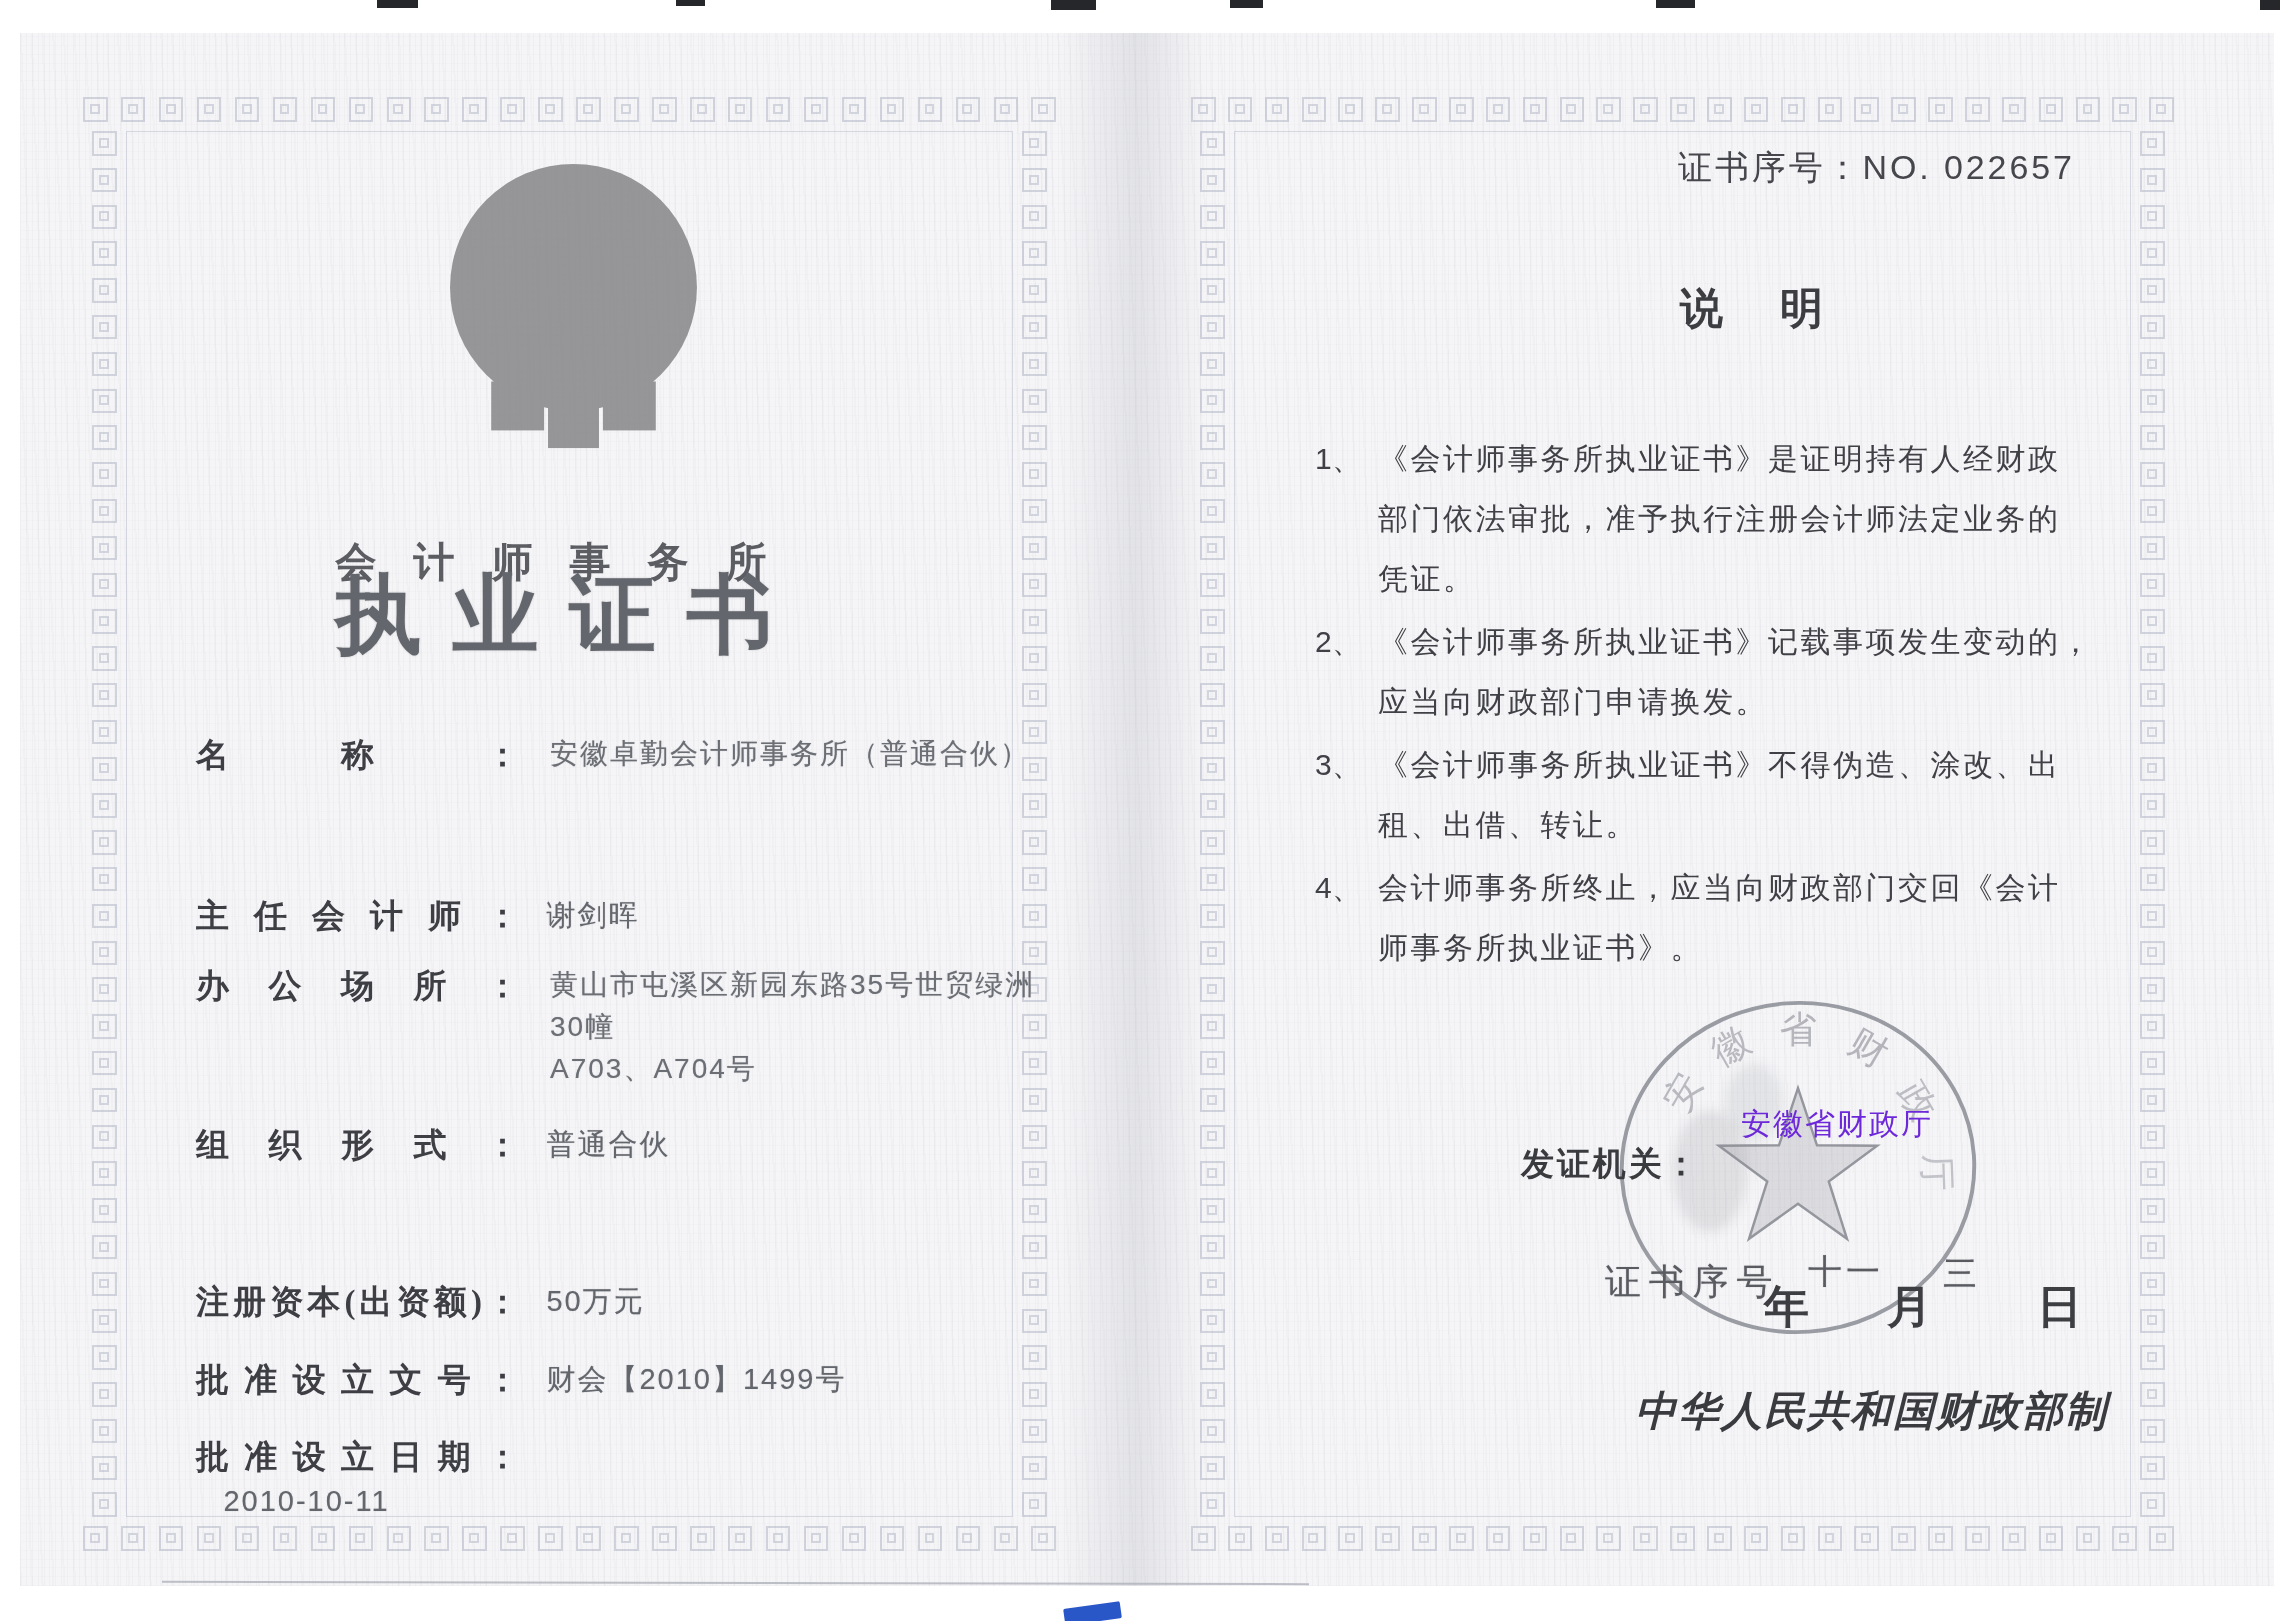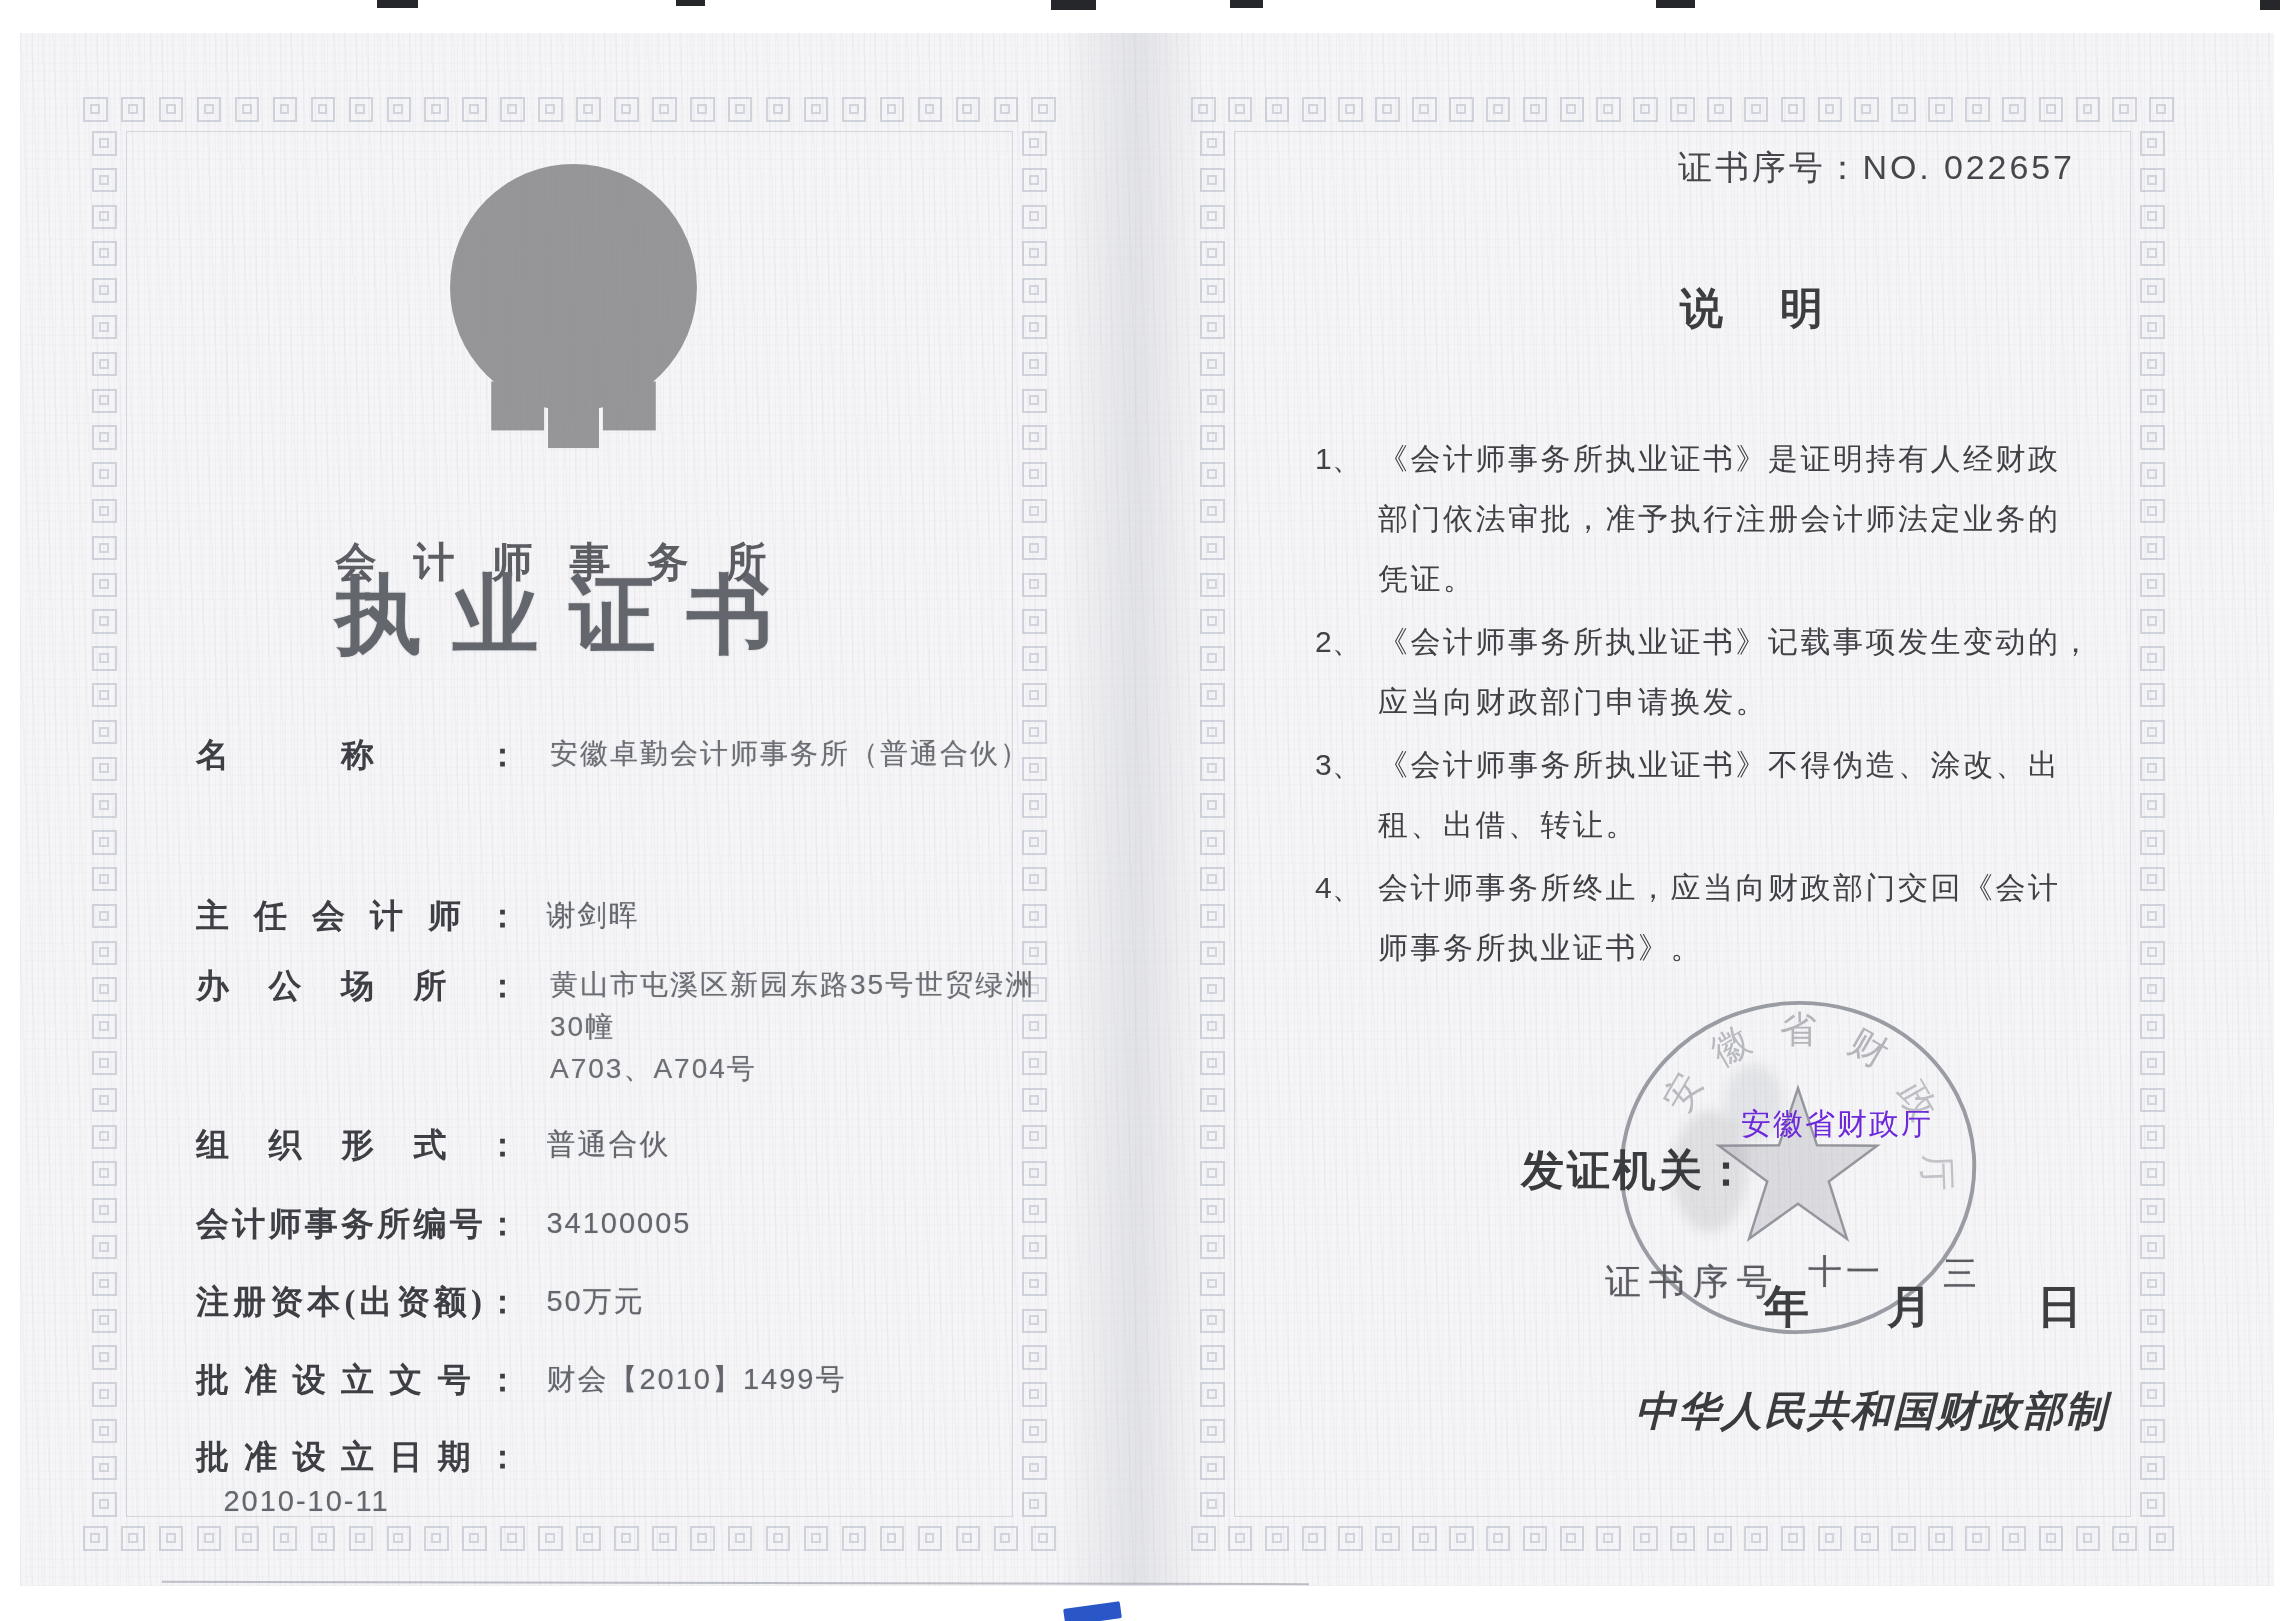--- a/index.html
+++ b/index.html
@@ -39,21 +39,21 @@
   #emblem{position:absolute;left:446px;top:162px;width:255px;height:289px;opacity:.9;}
   
   #serial{position:absolute;left:1678px;top:145px;font-size:34px;letter-spacing:2.9px;color:#46474c;}
   #notes-title{position:absolute;left:1260px;top:280px;width:983px;text-align:center;font-size:43px;
                font-weight:700;letter-spacing:57px;text-indent:57px;color:#3c3d41;}
   #notes{position:absolute;left:1315px;top:429px;width:800px;}
   .note-item{display:flex;margin-bottom:2.9px;}
   .note-num{width:63px;flex:0 0 auto;font-size:30px;line-height:60px;color:#404146;}
   .note-text{flex:1;font-size:30px;line-height:60px;letter-spacing:2.5px;color:#404146;white-space:pre-line;
              font-family:"Liberation Serif","DejaVu Serif",serif;}
-  #issuer-label{position:absolute;left:1521px;top:1142px;font-size:43px;font-weight:700;color:#3a3b3f;letter-spacing:2.9px;z-index:4;}
+  #issuer-label{position:absolute;left:1521px;top:1142px;font-size:33px;font-weight:700;color:#3a3b3f;letter-spacing:2.9px;z-index:4;}
   #issuer-value{position:absolute;left:1741px;top:1104px;font-size:30px;color:#6d28d9;letter-spacing:2px;z-index:4;}
   #stamp{position:absolute;left:1607px;top:985px;width:382px;height:365px;z-index:2;opacity:.85;}
   .date-part{position:absolute;z-index:3;}
   .date-written{font-size:36px;color:#595b61;letter-spacing:7.8px;text-shadow:0 0 1px rgba(89,91,97,.5);}
   .date-printed{font-size:45px;font-weight:700;color:#3d3e42;font-family:"Liberation Serif","DejaVu Serif",serif;}
   #maker{position:absolute;left:1635px;top:1384px;font-size:41px;font-weight:700;letter-spacing:2px;color:#3a3b3f;
          font-family:"Liberation Serif","DejaVu Serif",serif;font-style:italic;}
   
   .artifact{position:absolute;background:#26272b;}
   #blue-mark{position:absolute;left:1064px;top:1605px;width:57px;height:16.7px;background:#2a57c8;transform:rotate(-8deg);border-radius:2px;}
@@ -368,24 +368,20 @@
     <div class="field-value">谢剑晖</div>
   </div>
   <div class="field-row" style="top:964px;">
     <div class="field-label">办公场所：</div>
     <div class="field-value fv-small">黄山市屯溪区新园东路35号世贸绿洲30幢
 A703、A704号</div>
   </div>
   <div class="field-row" style="top:1123px;">
     <div class="field-label">组织形式：</div>
     <div class="field-value">普通合伙</div>
-  </div>
-  <div class="field-row" style="top:1202px;">
-    <div class="field-label">会计师事务所编号：</div>
-    <div class="field-value">34100005</div>
   </div>
   <div class="field-row" style="top:1280px;">
     <div class="field-label">注册资本(出资额)：</div>
     <div class="field-value">50万元</div>
   </div>
   <div class="field-row" style="top:1358px;">
     <div class="field-label">批准设立文号：</div>
     <div class="field-value">财会【2010】1499号</div>
   </div>
   <div class="field-row" style="top:1435px;flex-direction:column;">

